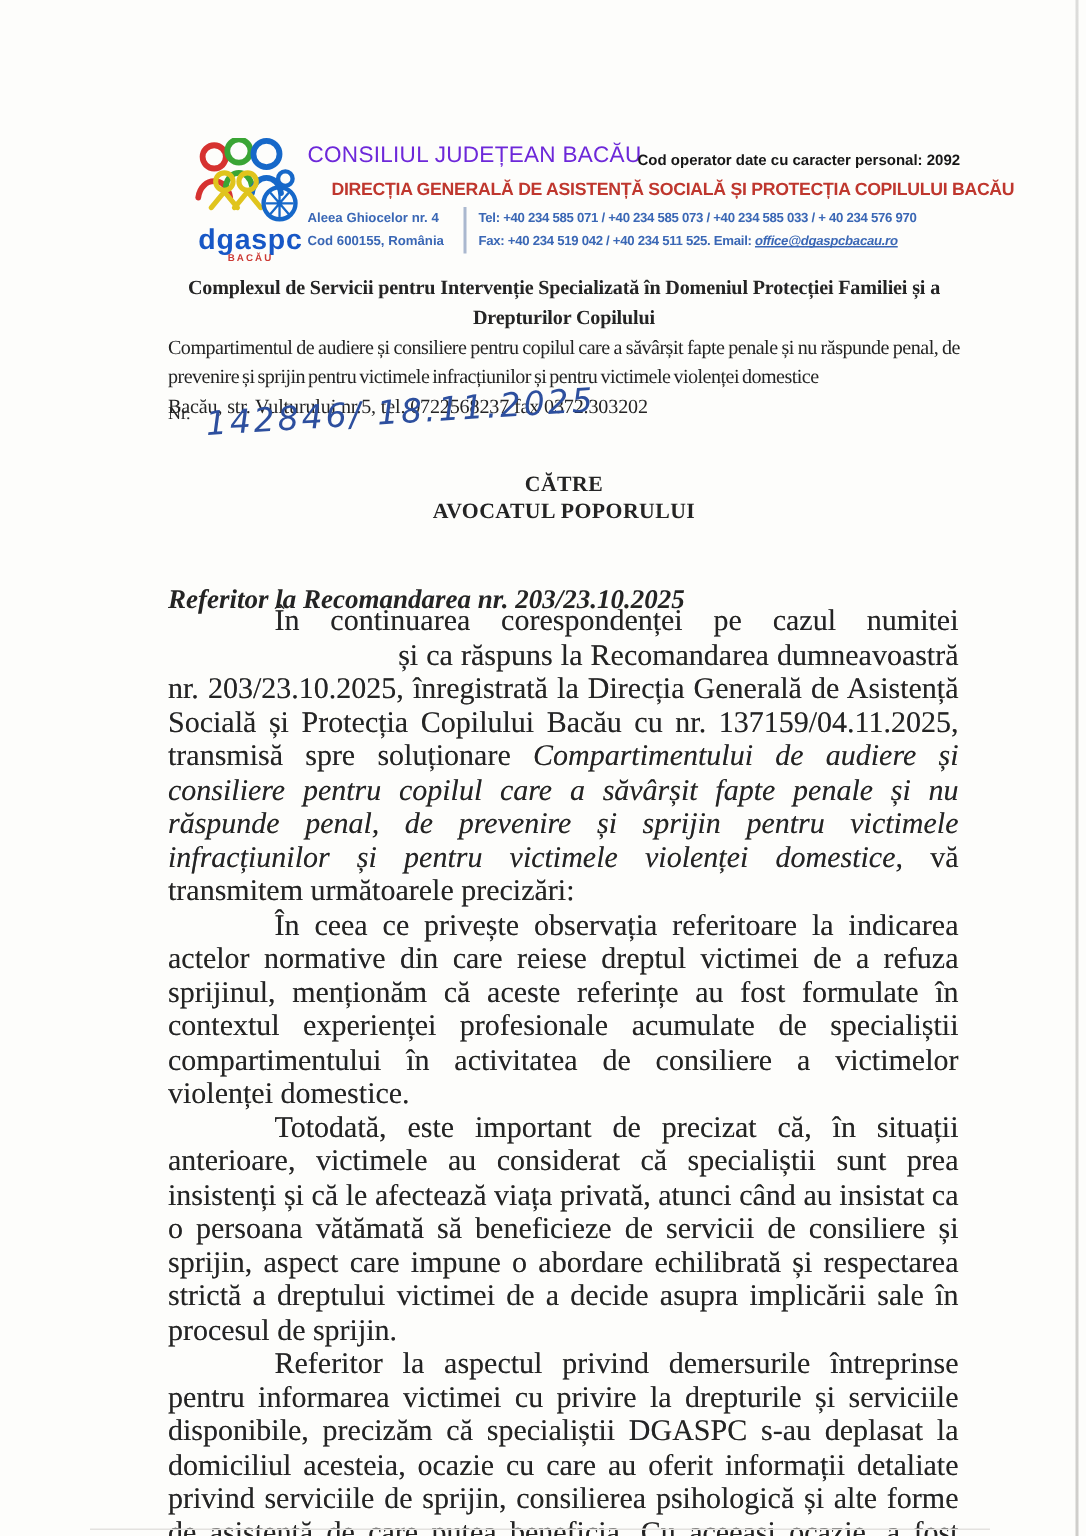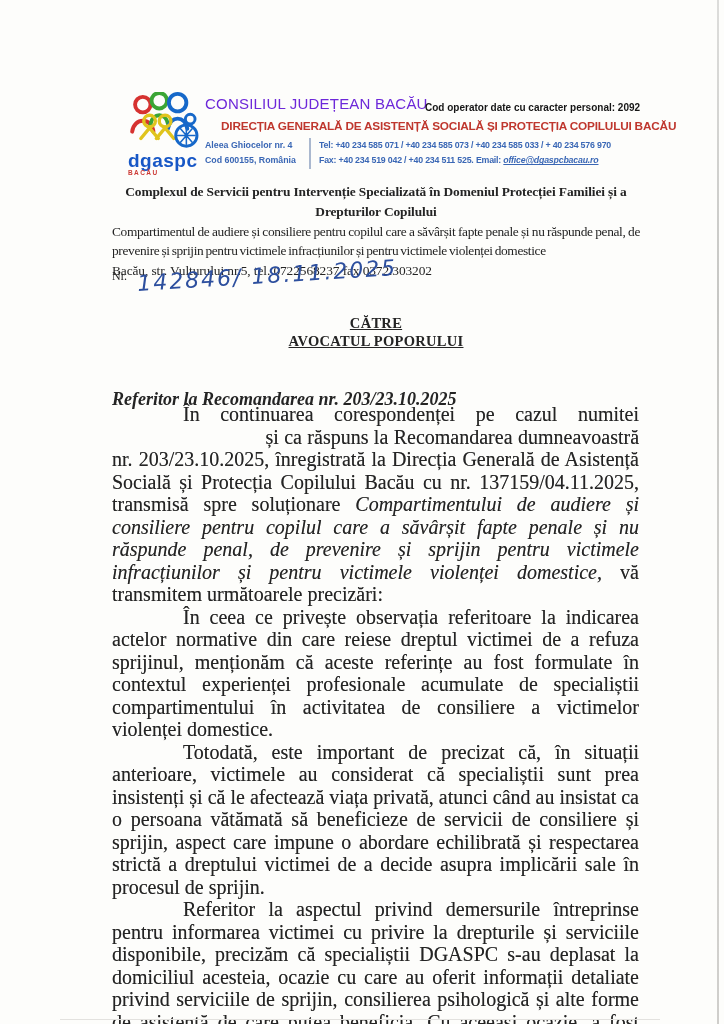--- a/index.html
+++ b/index.html
@@ -7,21 +7,21 @@
     position:relative;width:724px;height:1024px;margin:0 auto;
     background:#fdfdfb;overflow:hidden;
     font-family:"Liberation Serif",serif;color:#242424;
   }
   .scan-edge-right{position:absolute;top:0;right:5px;width:2px;height:100%;
     background:linear-gradient(to bottom,#dddddb,#c6c6c3 30%,#d6d5d2 70%,#cfcecb);}
   .scan-edge-bottom{position:absolute;bottom:4px;left:60px;width:600px;height:1px;background:#e3e2df;}
 
   
   .letterhead{position:absolute;left:128px;top:90px;width:516px;height:96px;}
-  .logo{position:absolute;left:0;top:2px;width:78px;}
+  .logo{position:absolute;left:0;top:2px;width:78px;text-align:center;}
   .logo svg{display:block;margin:0 auto;}
   .logo-text{color:#1757c6;font:bold 19px "Liberation Sans",sans-serif;
     letter-spacing:.5px;line-height:.85;margin-top:1px;}
   .logo-sub{color:#cc3a35;font:bold 6.5px "Liberation Sans",sans-serif;letter-spacing:1.4px;}
   .council{position:absolute;left:77px;top:5px;color:#6d28d9;
     font:15px "Liberation Sans",sans-serif;letter-spacing:.2px;white-space:nowrap;}
   .codop{position:absolute;left:297px;top:12px;color:#161616;
     font:bold 10px "Liberation Sans",sans-serif;white-space:nowrap;}
   .directorate{position:absolute;left:93px;top:29px;color:#bf372e;
     font:bold 11.8px "Liberation Sans",sans-serif;letter-spacing:-.2px;white-space:nowrap;}
@@ -41,21 +41,21 @@
   
   .reg{position:absolute;left:112px;top:263px;white-space:nowrap;}
   .reg-label{font-size:12px;}
   .handwriting{display:inline-block;margin-left:6px;vertical-align:-3px;
     color:#2d4f9e;font-family:"DejaVu Sans",sans-serif;font-style:italic;
     font-size:22px;letter-spacing:2px;transform:rotate(-3.5deg);}
 
   
   .recipient{position:absolute;left:112px;top:315px;width:528px;text-align:center;
     font-weight:bold;font-size:14.5px;line-height:17.5px;}
-  .rcpt-line{text-decoration:underline;letter-spacing:.3px;}
+  .rcpt-line{letter-spacing:.3px;}
 
   
   .subject{position:absolute;left:112px;top:389px;font-weight:bold;font-style:italic;
     font-size:18px;}
 
   
   .body-text{position:absolute;left:112px;top:403px;width:527px;
     font-size:20px;line-height:22.5px;text-align:justify;
     text-shadow:0 0 .4px rgba(20,20,20,.45);}
   .body-text p{margin:0;text-indent:71px;}

